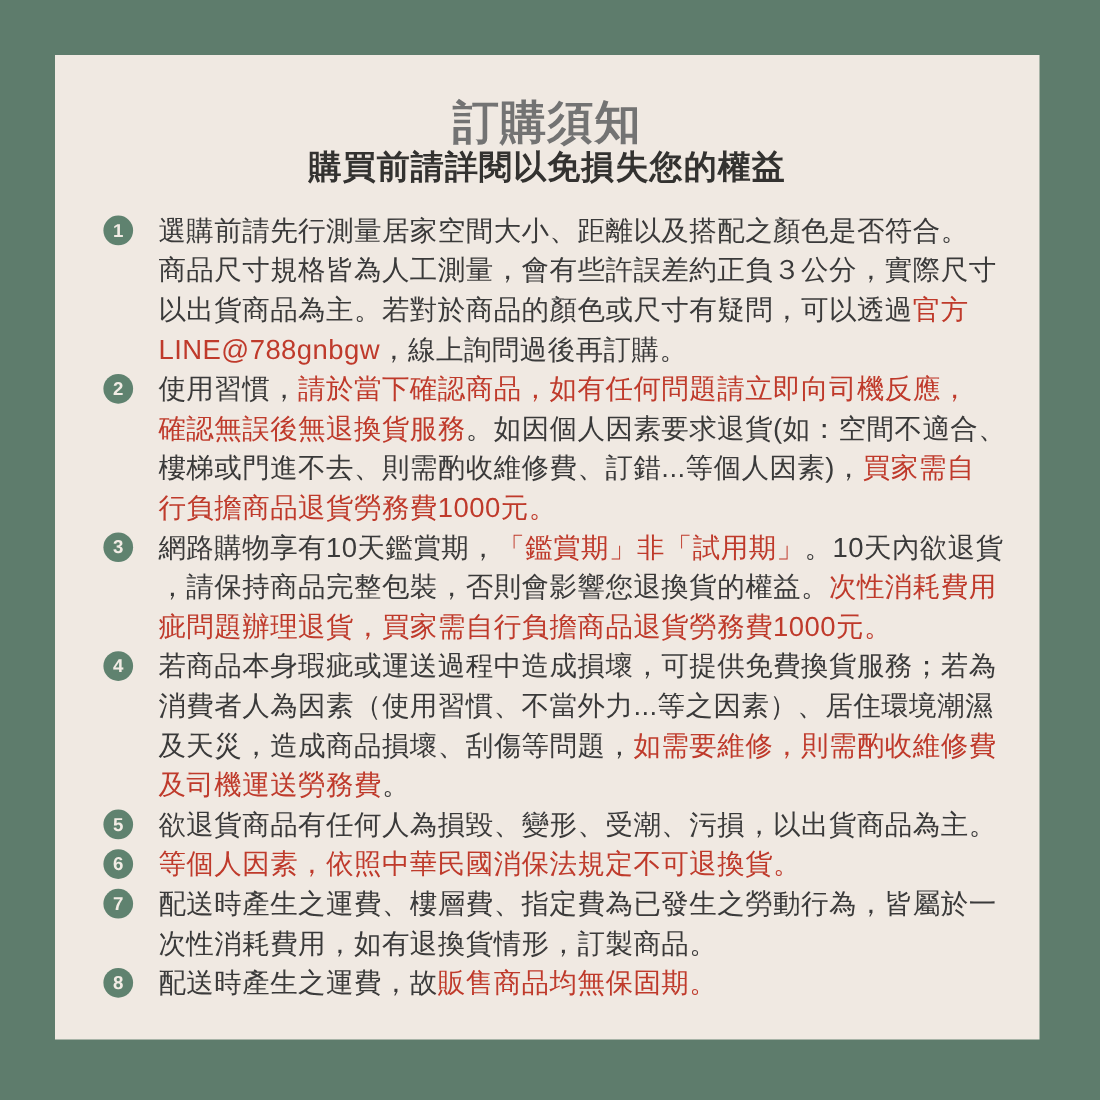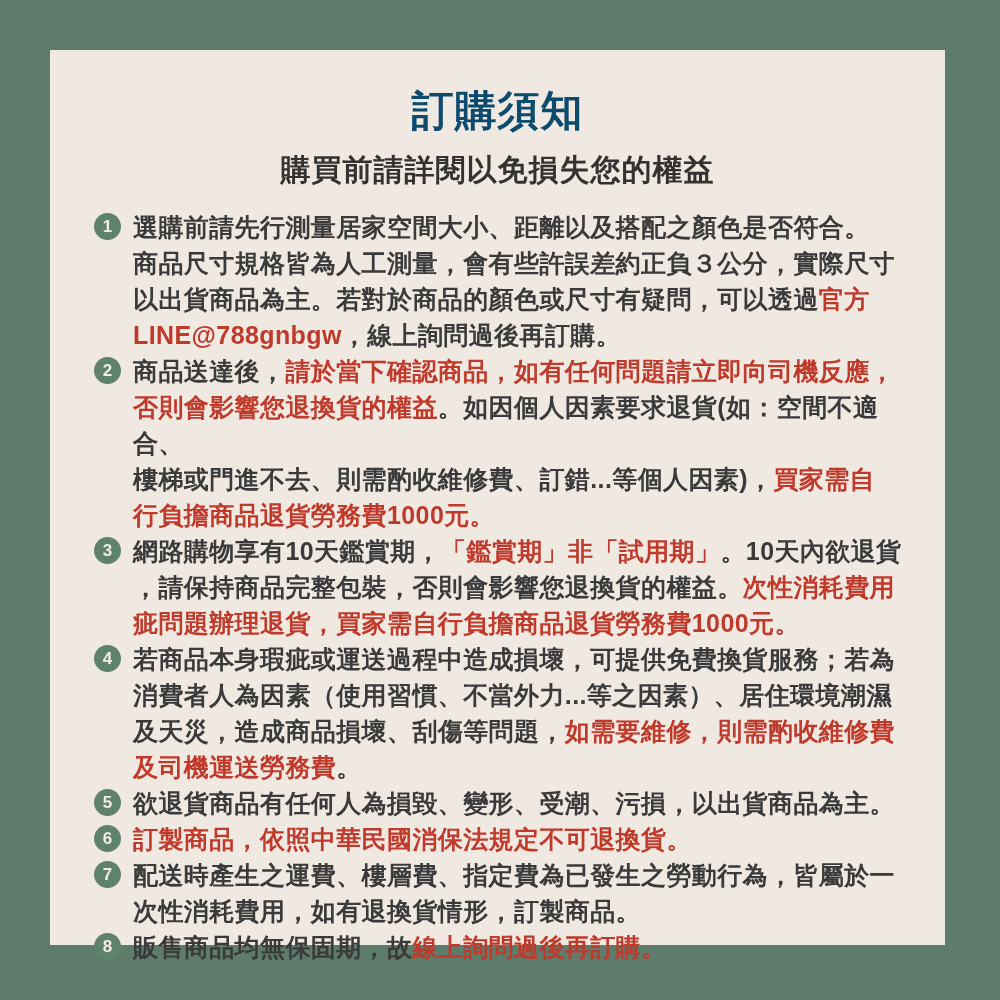--- a/index.html
+++ b/index.html
@@ -18,25 +18,25 @@
     position: absolute;
     left: 50px; top: 50px; right: 55px; bottom: 55px;
     background: #f0e9e2;
   }
   .title {
     margin: 40px 0 0 0;
     text-align: center;
     font-size: 42px;
     line-height: 1;
     font-weight: 700;
-    color: #0c4a6e;
+    color: #737373;
     letter-spacing: 1px;
   }
   .subtitle {
-    margin: 23px 0 0 0;
+    margin: 6px 0 0 0;
     text-align: center;
     font-size: 30px;
     line-height: 1;
     font-weight: 700;
     color: #333230;
     letter-spacing: 1px;
   }
   .notice-list {
     margin-top: 24px;
     padding-left: 44px;
@@ -55,25 +55,25 @@
     color: #f2ece5;
     font-size: 17px;
     font-weight: 700;
     display: flex;
     align-items: center;
     justify-content: center;
     line-height: 1;
   }
   .notice-text {
     flex: 1;
-    margin-left: 12px;
+    margin-left: 23px;
     font-size: 25px;
     line-height: 36px;
     letter-spacing: 0.4px;
-    font-weight: 700;
+    font-weight: 400;
     color: #3a3a3a;
     white-space: pre-wrap;
     overflow-wrap: break-word;
   }
   .seg-dark { color: #3a3a3a; }
   .seg-red  { color: #bf3a2b; }
 </style>
 </head>
 <body>
 
@@ -84,22 +84,22 @@
     <div class="notice-list" id="notice-list">
         <div class="notice-row">
           <span class="badge">1</span>
           <div class="notice-text"><span class="seg-dark">選購前請先行測量居家空間大小、距離以及搭配之顏色是否符合。
 商品尺寸規格皆為人工測量，會有些許誤差約正負３公分，實際尺寸
 以出貨商品為主。若對於商品的顏色或尺寸有疑問，可以透過</span><span class="seg-red">官方
 LINE@788gnbgw</span><span class="seg-dark">，線上詢問過後再訂購。</span></div>
         </div>
         <div class="notice-row">
           <span class="badge">2</span>
-          <div class="notice-text"><span class="seg-dark">商品送達後，</span><span class="seg-red">請於當下確認商品，如有任何問題請立即向司機反應，
-否則會影響您退換貨的權益</span><span class="seg-dark">。如因個人因素要求退貨(如：空間不適合、
+          <div class="notice-text"><span class="seg-dark">使用習慣，</span><span class="seg-red">請於當下確認商品，如有任何問題請立即向司機反應，
+確認無誤後無退換貨服務</span><span class="seg-dark">。如因個人因素要求退貨(如：空間不適合、
 樓梯或門進不去、則需酌收維修費、訂錯...等個人因素)，</span><span class="seg-red">買家需自
 行負擔商品退貨勞務費1000元。</span></div>
         </div>
         <div class="notice-row">
           <span class="badge">3</span>
           <div class="notice-text"><span class="seg-dark">網路購物享有10天鑑賞期，</span><span class="seg-red">「鑑賞期」非「試用期」</span><span class="seg-dark">。10天內欲退貨
 ，請保持商品完整包裝，否則會影響您退換貨的權益。</span><span class="seg-red">次性消耗費用
 疵問題辦理退貨，買家需自行負擔商品退貨勞務費1000元。</span></div>
         </div>
         <div class="notice-row">
@@ -108,26 +108,26 @@
 消費者人為因素（使用習慣、不當外力...等之因素）、居住環境潮濕
 及天災，造成商品損壞、刮傷等問題，</span><span class="seg-red">如需要維修，則需酌收維修費
 及司機運送勞務費</span><span class="seg-dark">。</span></div>
         </div>
         <div class="notice-row">
           <span class="badge">5</span>
           <div class="notice-text"><span class="seg-dark">欲退貨商品有任何人為損毀、變形、受潮、污損，以出貨商品為主。</span></div>
         </div>
         <div class="notice-row">
           <span class="badge">6</span>
-          <div class="notice-text"><span class="seg-red">訂製商品，依照中華民國消保法規定不可退換貨。</span></div>
+          <div class="notice-text"><span class="seg-red">等個人因素，依照中華民國消保法規定不可退換貨。</span></div>
         </div>
         <div class="notice-row">
           <span class="badge">7</span>
           <div class="notice-text"><span class="seg-dark">配送時產生之運費、樓層費、指定費為已發生之勞動行為，皆屬於一
 次性消耗費用，如有退換貨情形，訂製商品。</span></div>
         </div>
         <div class="notice-row">
           <span class="badge">8</span>
-          <div class="notice-text"><span class="seg-dark">販售商品均無保固期，故</span><span class="seg-red">線上詢問過後再訂購。</span></div>
+          <div class="notice-text"><span class="seg-dark">配送時產生之運費，故</span><span class="seg-red">販售商品均無保固期。</span></div>
         </div>
       </div>
   </div>
 </div>
 
 </body></html>

